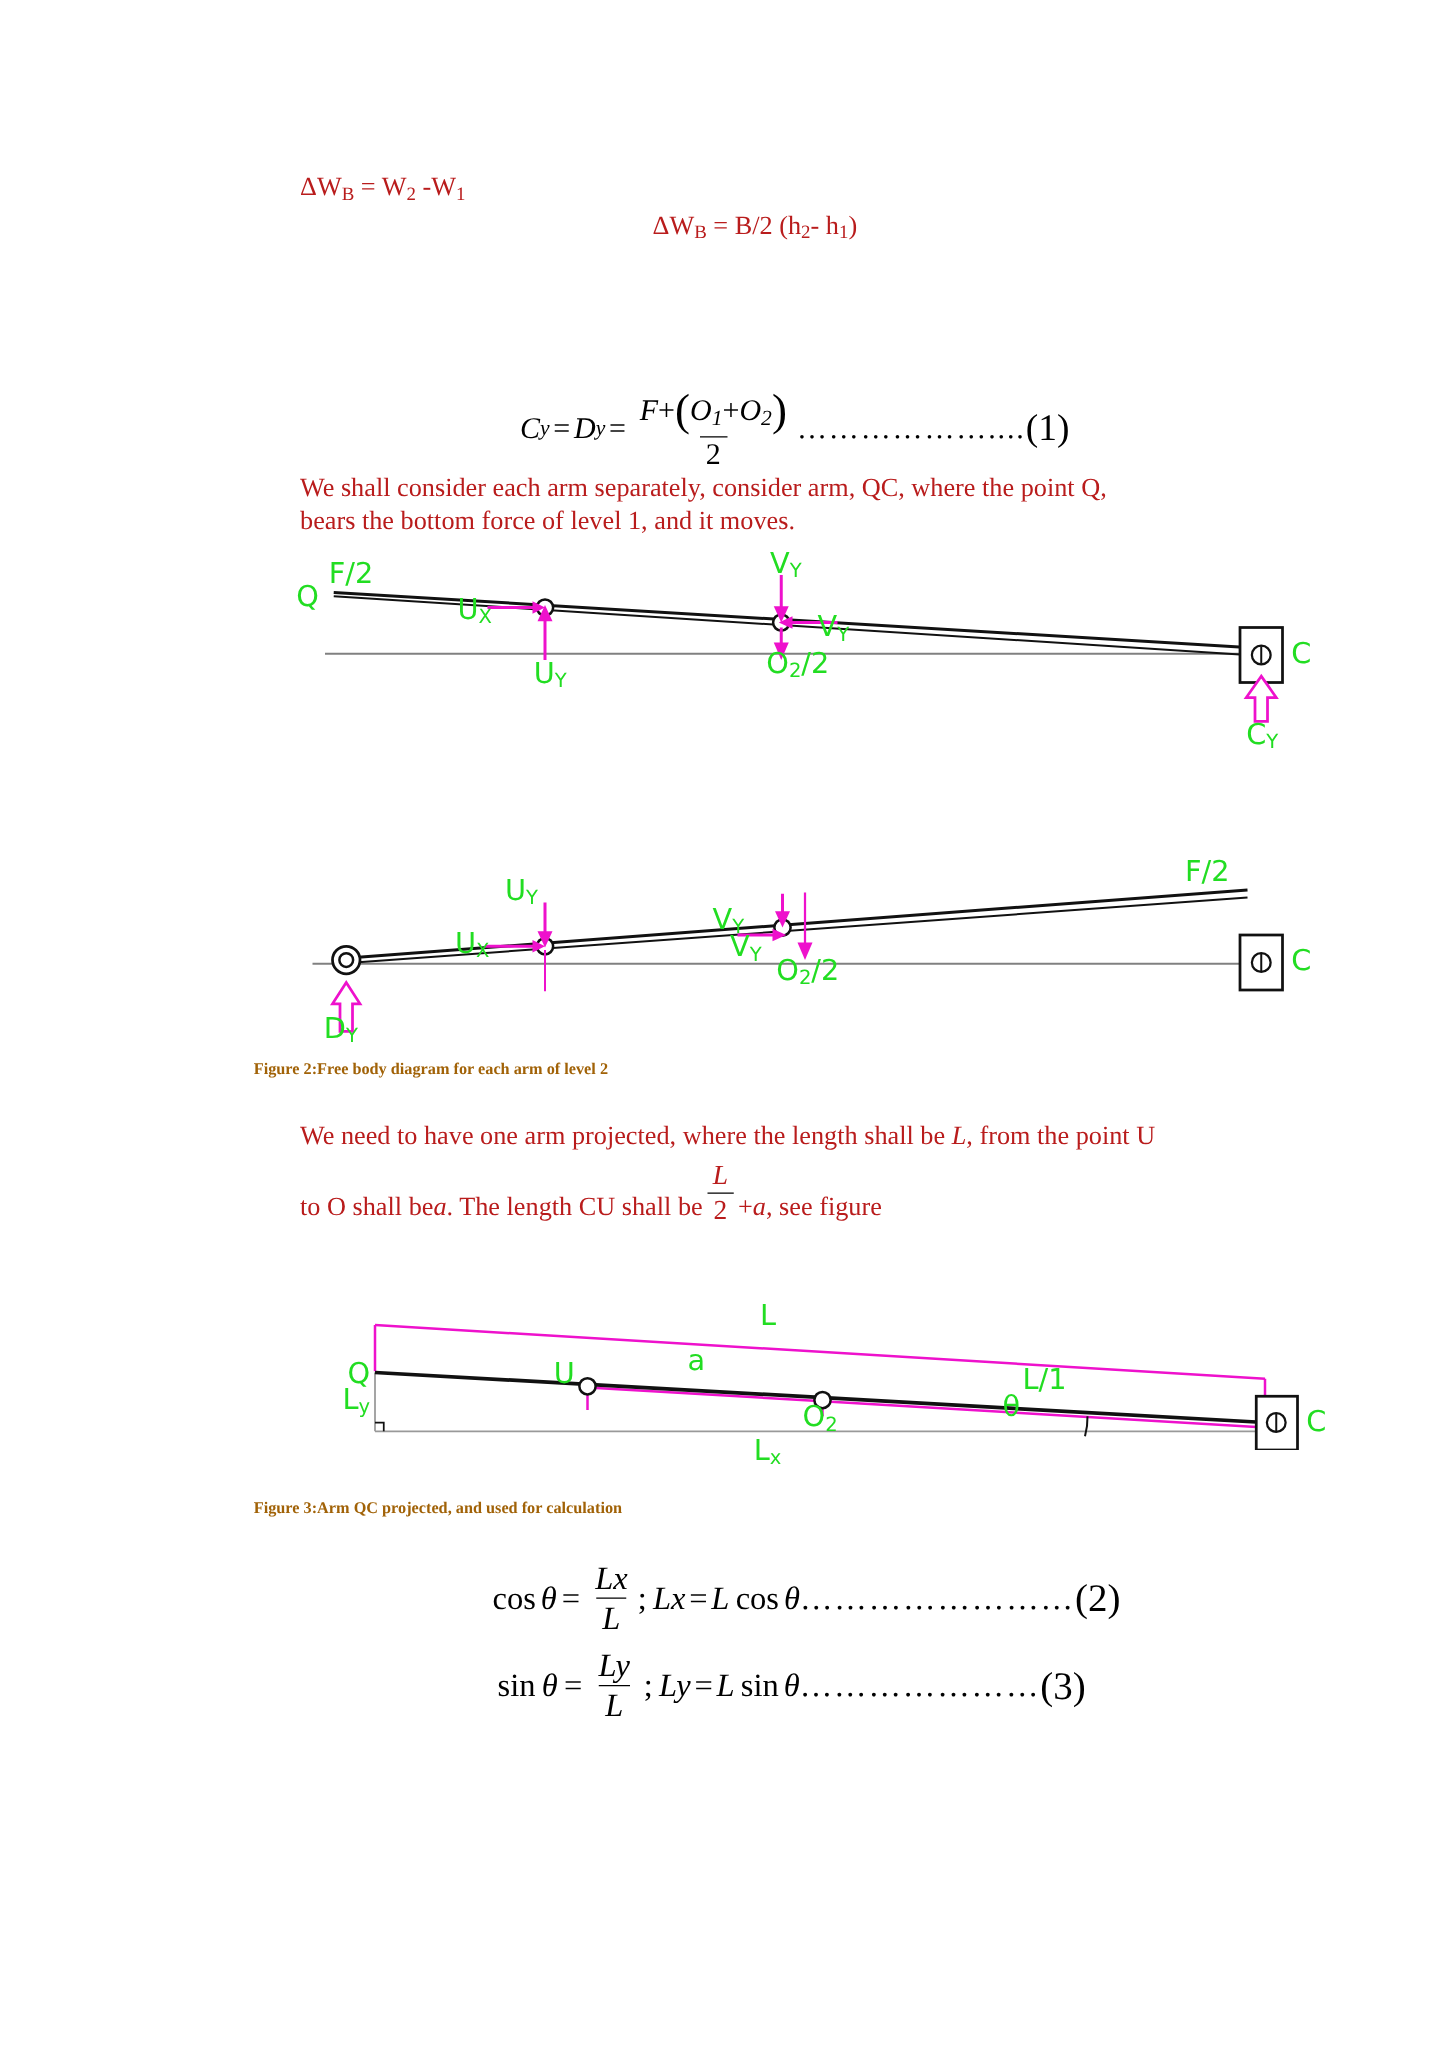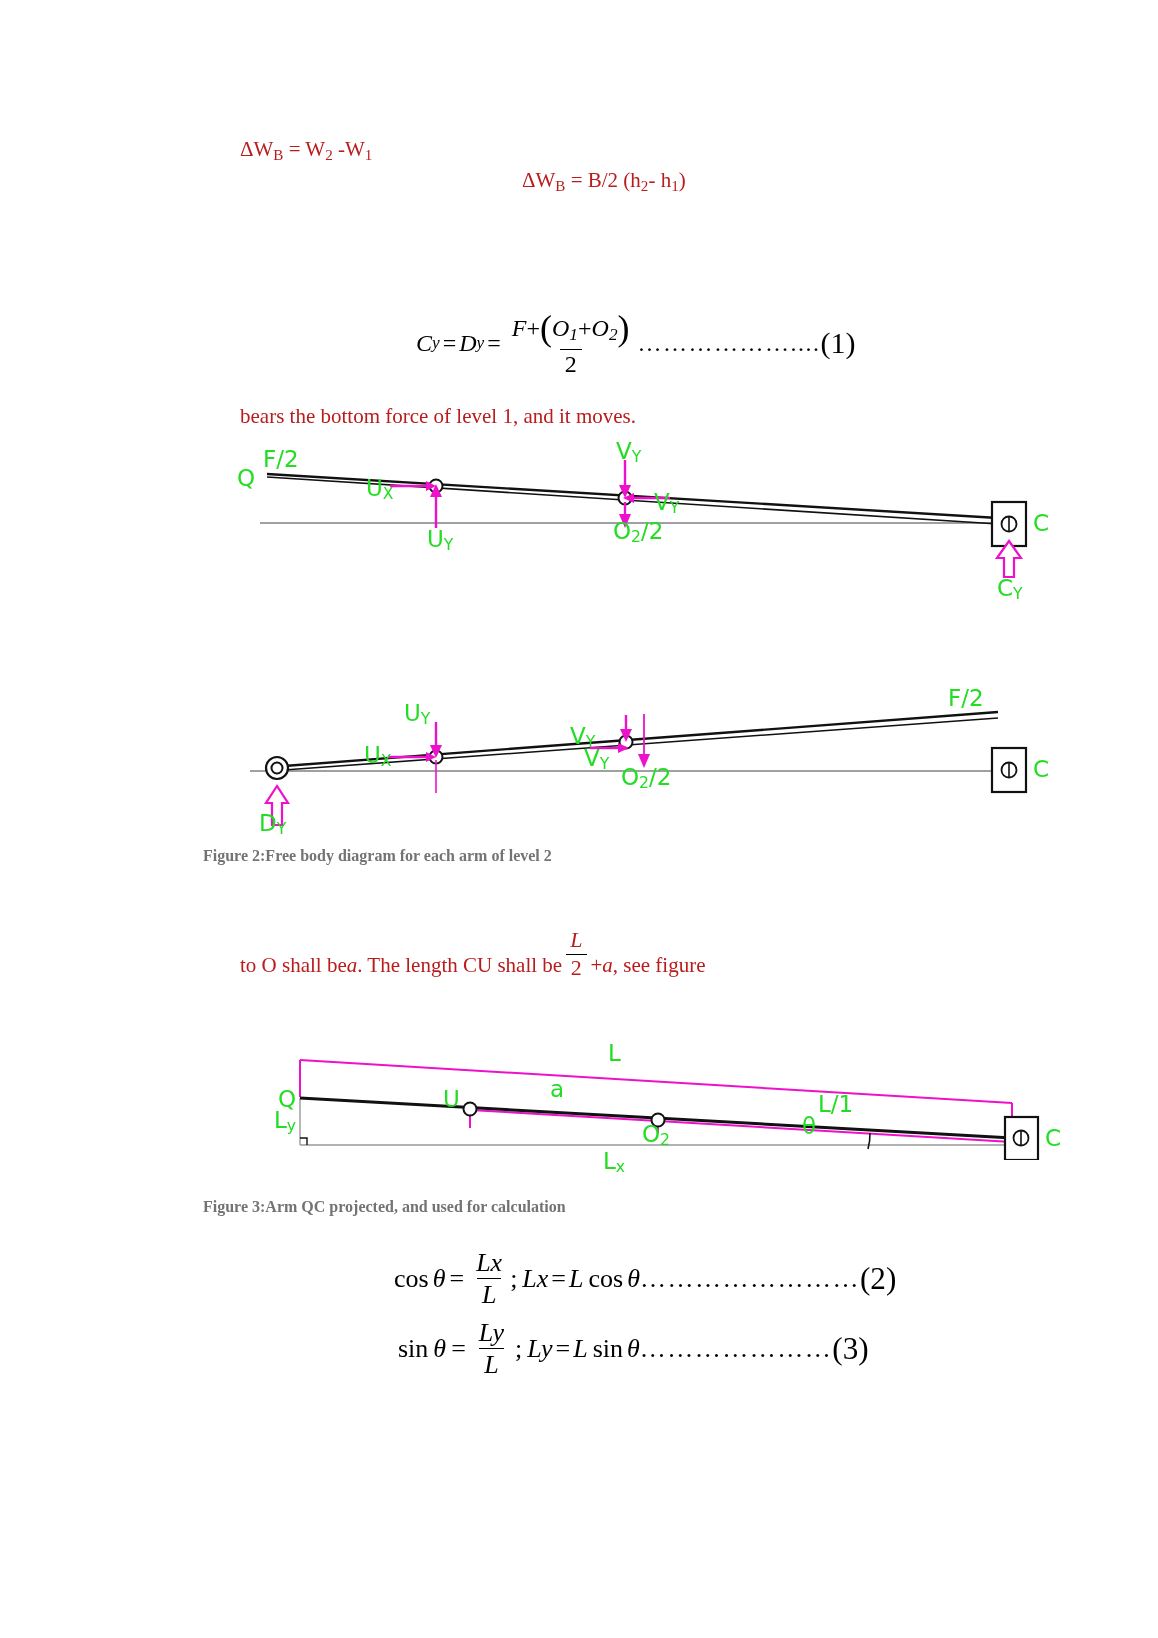--- a/index.html
+++ b/index.html
@@ -32,22 +32,22 @@
     color: #b91c1c;
   }
 
   .sub { font-size: 0.72em; vertical-align: -0.25em; }
   .ital { font-style: italic; }
 
   .figcap {
     position: absolute;
     font-family: "Liberation Serif", serif;
     font-weight: bold;
-    font-size: 16px;
-    color: #737373;
+    font-size: 13px;
+    color: #a16207;
   }
 
   
   .eq {
     position: absolute;
     font-family: "Liberation Serif", serif;
     font-size: 26px;
     color: #000;
     white-space: nowrap;
     display: flex;
@@ -110,20 +110,23 @@
       <span class="sub it">y</span>
     <span style="margin:0 3px;">=</span>
     <span class="frac">
       <span class="num"><span class="it">F</span><span>+</span><span class="paren-big">(</span><span class="it">O</span><span class="sub it">1</span><span>+</span><span class="it">O</span><span class="sub it">2</span><span class="paren-big">)</span></span>
       <span class="den">2</span>
     </span>
     <span class="dots">………………....</span>
     <span class="paren-big" style="font-size:1.25em;">(1)</span>
   </div>
 
+  <div class="para" style="left:240px; top:375px;">
+    <span>We shall consider each arm separately, consider arm, QC, where the point Q,</span>
+  </div>
   <div class="para" style="left:240px; top:401px;text-align:right;">
     <span>bears the bottom force of level 1, and it moves.</span>
   </div>
 
   <div class="fig" style="left:240px; top:440px; width:840px; height:160px;">
     <svg width="840" height="160" viewBox="0 0 840 160">
 
       <line x1="20" y1="83" x2="760" y2="83" stroke="#808080" stroke-width="1.6"></line>
 
       <line x1="27" y1="34" x2="758" y2="78" stroke="#111111" stroke-width="2.4"></line>
@@ -212,20 +215,23 @@
     <div class="glabel" style="left:344px; top:55px;"><span>V</span><span class="sb">Y</span></div>
     <div class="glabel" style="left:381px; top:74px;"><span>O</span><span class="sb">2</span><span>/2</span></div>
     <div class="glabel" style="left:708px; top:-5px;"><span>F/2</span></div>
     <div class="glabel" style="left:793px; top:66px;"><span>C</span></div>
   </div>
 
   <div class="figcap" style="left:203px; top:847px;">
     <span>Figure 2:Free body diagram for each arm of level 2</span>
   </div>
 
+  <div class="para" style="left:240px; top:893px;">
+    <span>We need to have one arm projected, where the length shall be </span><span class="ital">L</span><span>, from the point U</span>
+  </div>
   <div class="para" style="left:240px; top:928px; display:flex; align-items:flex-end;">
     <span>to O shall be </span>
       <span class="ital">a</span>
       <span>. The length CU shall be </span>
     <span class="frac" style="font-size:22px;">
       <span class="num ital">L</span>
       <span class="den">2</span>
     </span>
     <span>+</span>
       <span class="ital">a</span>

